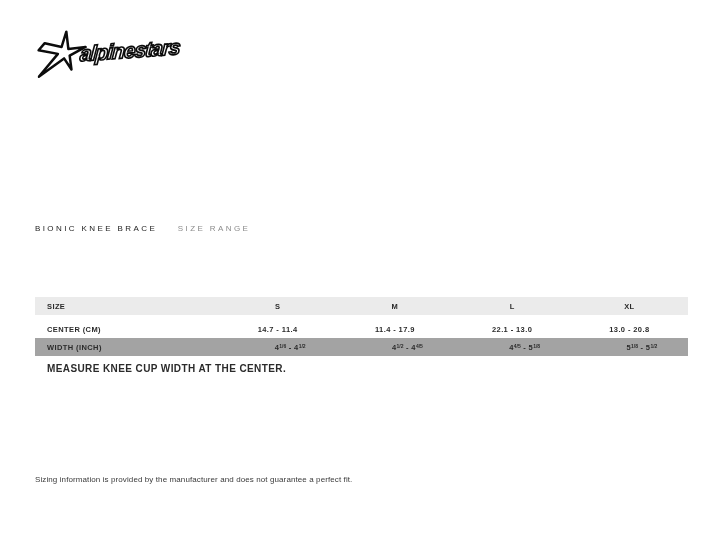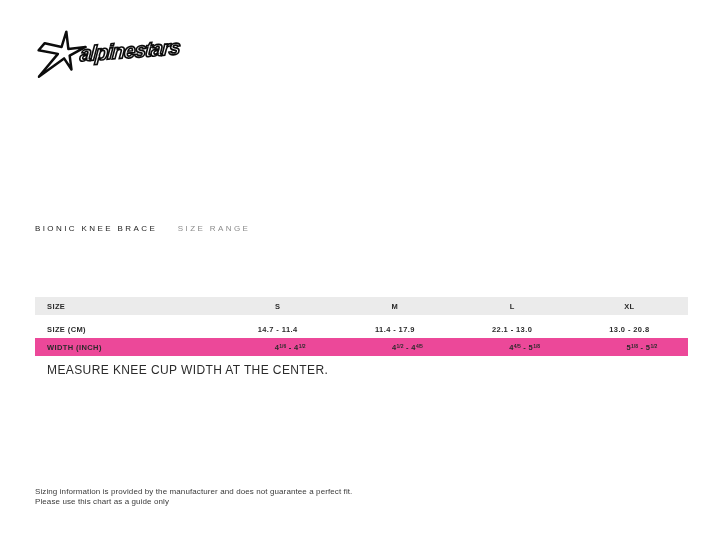--- a/index.html
+++ b/index.html
@@ -52,32 +52,32 @@
   .trow {
     display: grid;
     grid-template-columns: 184px 1fr 1fr 1fr 1fr;
     align-items: center;
     height: 18px;
   }
   .trow .lbl { padding-left: 12px; text-align: left; font-weight: bold; }
   .trow .val { text-align: center; font-weight: bold; }
   .trow.head { background: #ebebeb; }
   .trow.cm   { background: #ffffff; margin-top: 5px; }
-  .trow.inch { background: #ec4899; gap: 25px; }
+  .trow.inch { background: #a3a3a3; gap: 25px; }
   .trow .val sup { font-size: 5px; letter-spacing: 0; vertical-align: 2px; }
 
   .measure-note {
     margin-top: 7px; padding-left: 12px;
-    font-size: 12px; font-weight: normal; letter-spacing: 0.4px;
+    font-size: 10px; font-weight: bold; letter-spacing: 0.4px;
     color: #2b2b2b;
   }
 
   
   .footer {
-    position: absolute; left: 35px; top: 487px;
+    position: absolute; left: 35px; top: 475px;
     font-size: 8px; line-height: 10px;
     color: #3a3a3a; letter-spacing: 0.1px;
   }
 </style>
 </head>
 <body>
 
 <div class="logo">
   <svg viewBox="0 0 62 58" aria-hidden="true">
     <path d="M38 2 L31 20 L11 14 L3 22 L26 28 L1 54 L33 34 L41 48 L40 31 L60 22 L39 23 Z" fill="#ffffff" stroke="#0c0c0c" stroke-width="3" stroke-linejoin="round"></path>
@@ -93,34 +93,33 @@
 <div class="size-table">
   <div class="trow head">
     <span class="lbl">SIZE</span>
     <span class="val">S</span>
     <span class="val">M</span>
     <span class="val">L</span>
     <span class="val">XL</span>
   </div>
 
   <div class="trow cm">
-    <span class="lbl">SIZE (CM)</span>
+    <span class="lbl">CENTER (CM)</span>
     <span class="val">14.7 - 11.4</span>
     <span class="val">11.4 - 17.9</span>
     <span class="val">22.1 - 13.0</span>
     <span class="val">13.0 - 20.8</span>
   </div>
 
   <div class="trow inch">
     <span class="lbl">WIDTH (INCH)</span>
     <span class="val">4<sup>1/6</sup> - 4<sup>1/2</sup></span>
     <span class="val">4<sup>1/2</sup> - 4<sup>4/5</sup></span>
     <span class="val">4<sup>4/5</sup> - 5<sup>1/8</sup></span>
     <span class="val">5<sup>1/8</sup> - 5<sup>1/2</sup></span>
   </div>
 
   <div class="measure-note">MEASURE KNEE CUP WIDTH AT THE CENTER.</div>
 </div>
 
 <div class="footer">
   <div>Sizing information is provided by the manufacturer and does not guarantee a perfect fit.</div>
-  <div>Please use this chart as a guide only</div>
 </div>
 
 </body></html>

